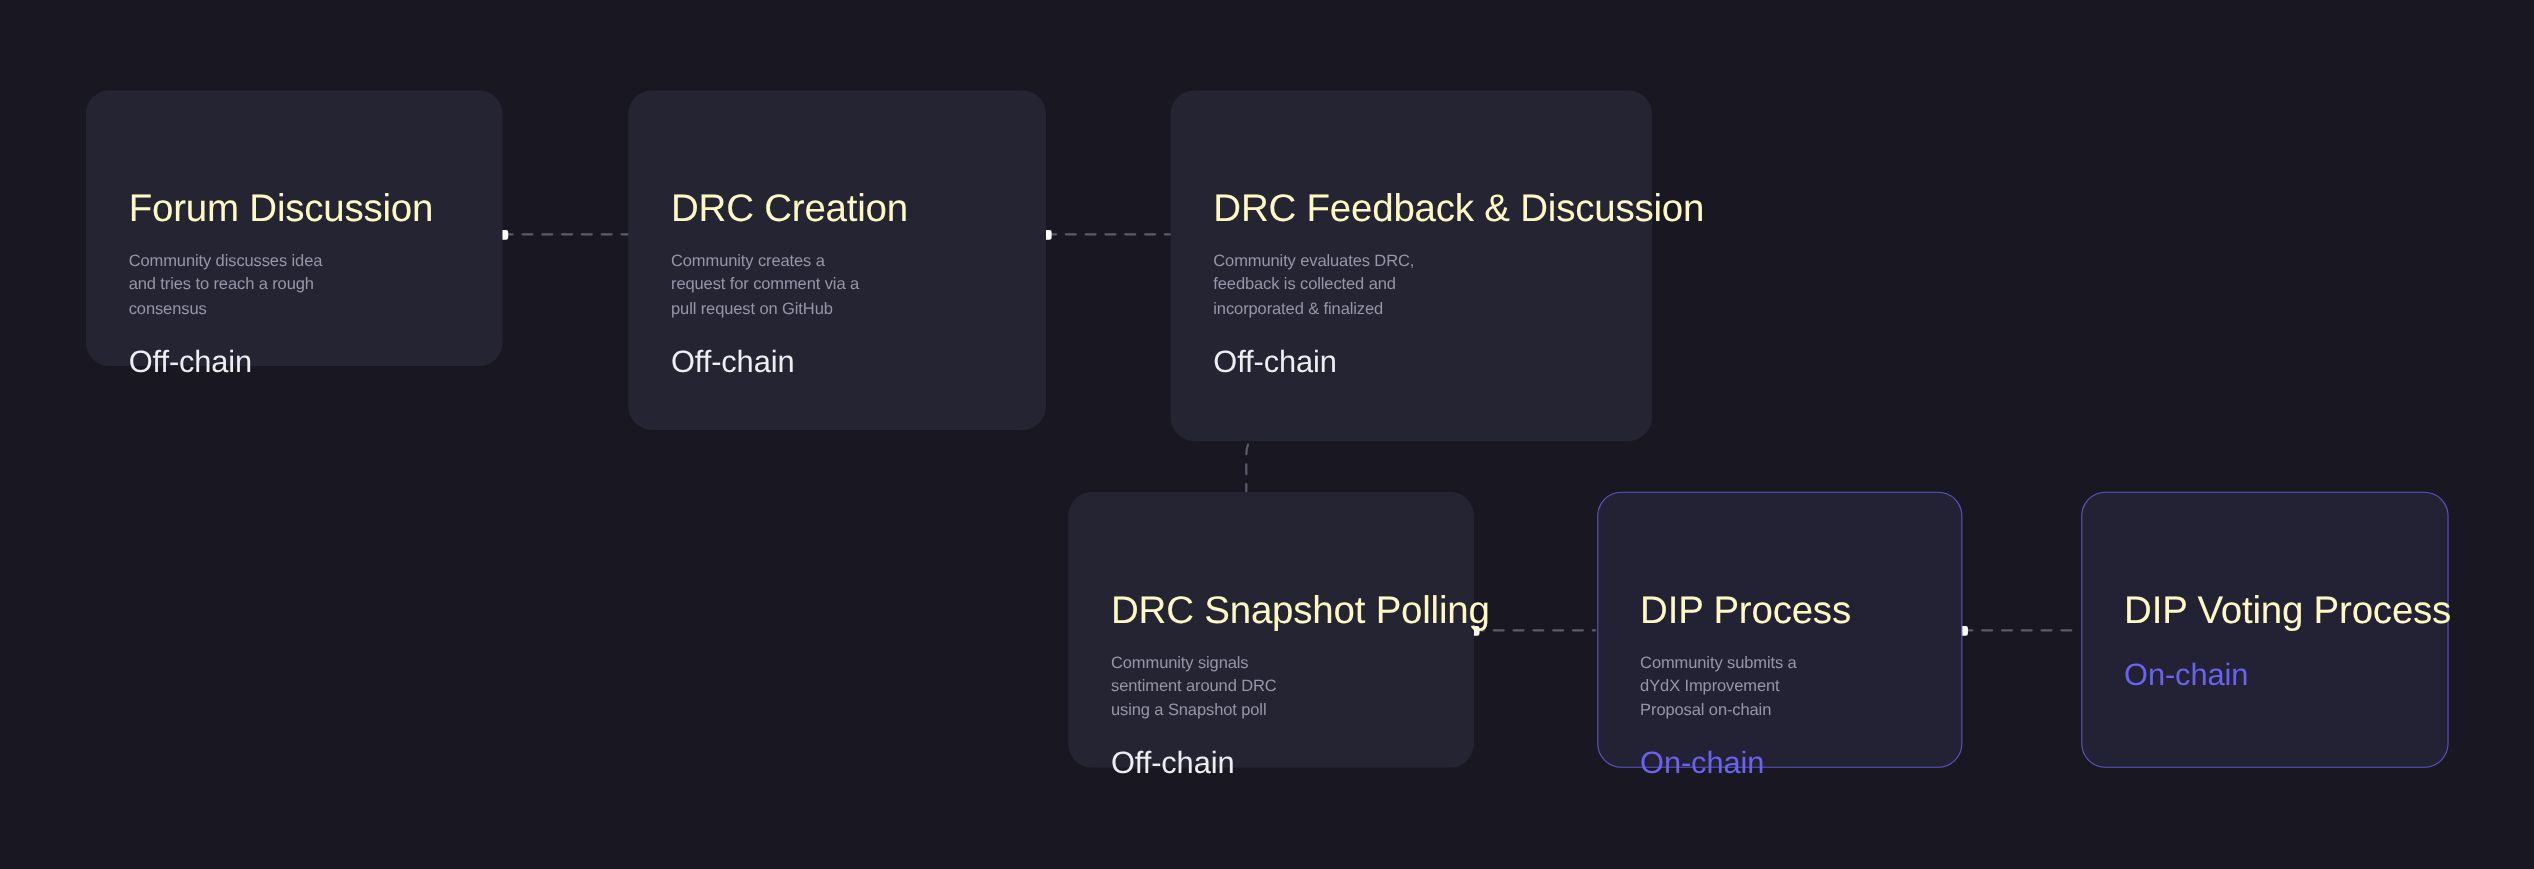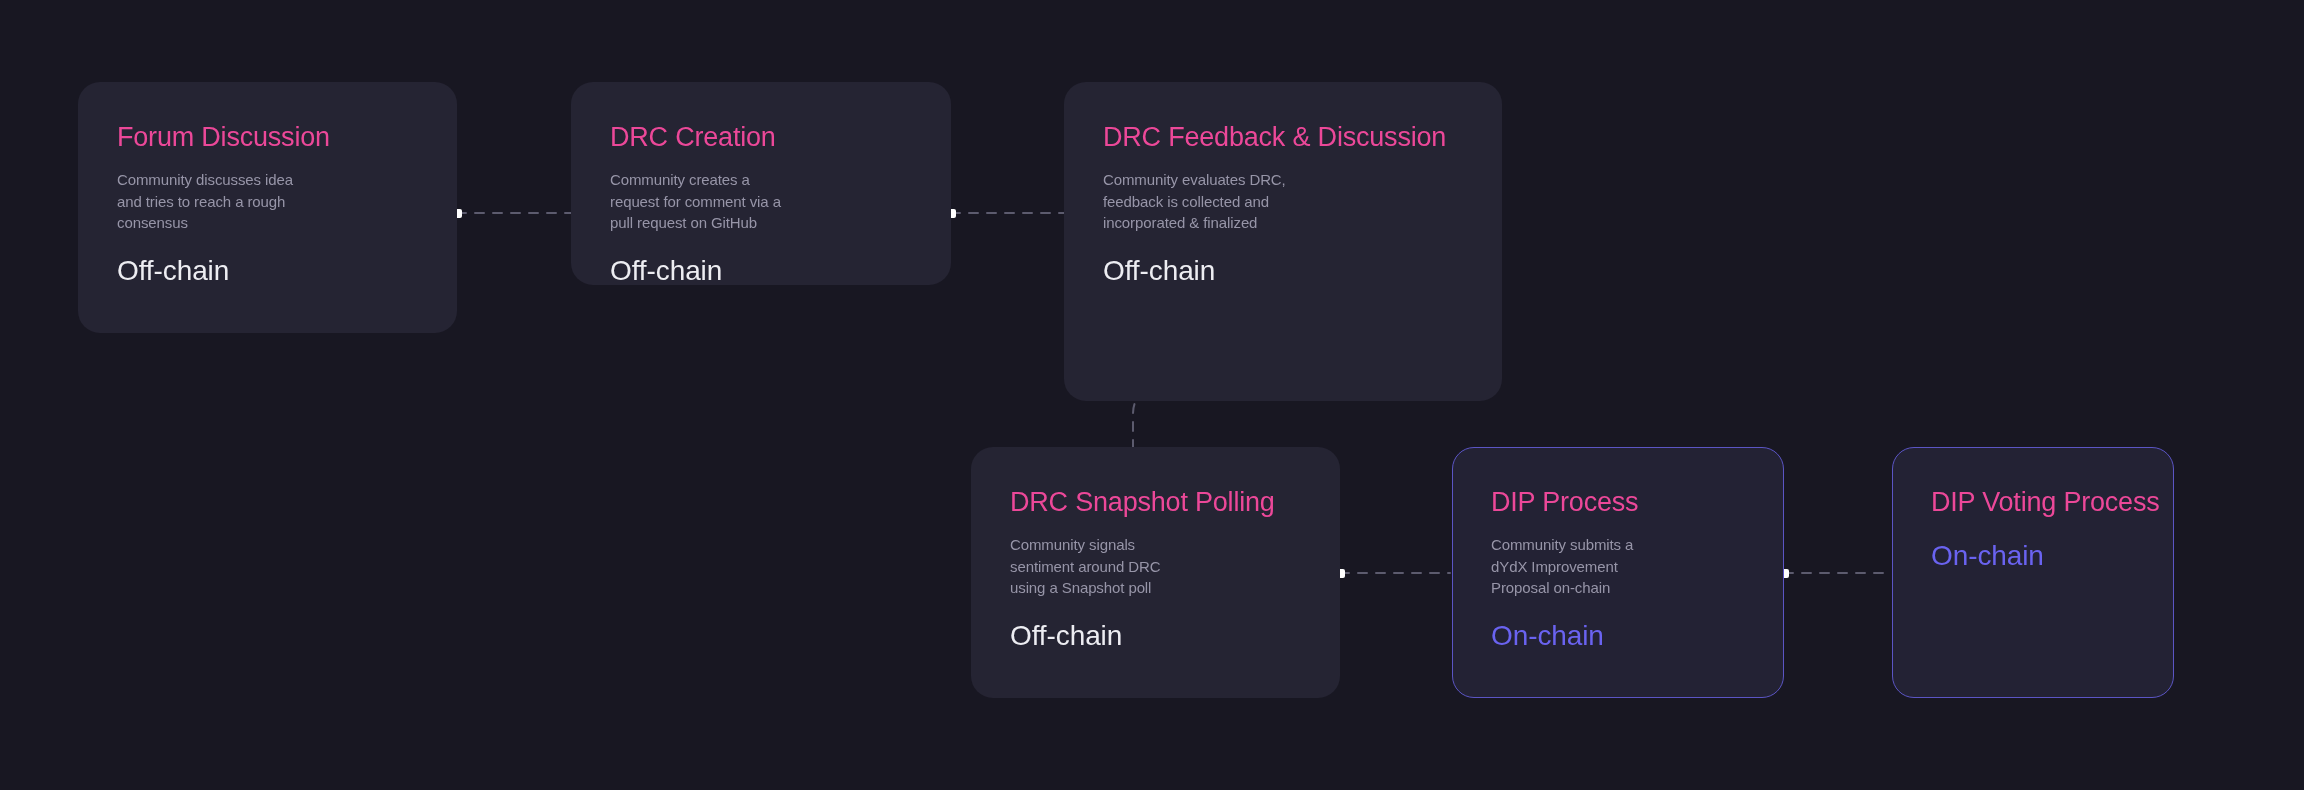--- a/index.html
+++ b/index.html
@@ -23,26 +23,27 @@
     border:1px solid transparent;
     border-radius:22px;
     padding:38px 38px 34px 38px;
   }
   .card.onchain {
     background:#232234;
     border:1px solid #5B55C4;
   }
 
   .card-title {
-    font-size:27px;
+    font-size:35px;
     font-weight:400;
-    color:#ec4899;
+    color:#fef9c3;
     letter-spacing:-0.2px;
     line-height:1.2;
     white-space:nowrap;
+    margin-top:48px;
   }
   .card-desc {
     margin-top:16px;
     font-size:15px;
     font-weight:400;
     color:#9795A8;
     line-height:1.42;
     letter-spacing:-0.1px;
     white-space:pre-line;
   }
@@ -87,21 +88,21 @@
   <div class="node-dot" style="left:1780px; top:569px;"></div>
 
   <div class="card" style="left:78px; top:82px; width:379px; height:251px;">
     <div class="card-title">Forum Discussion</div>
     <div class="card-desc">Community discusses idea
 and tries to reach a rough
 consensus</div>
     <div class="card-chain">Off-chain</div>
   </div>
 
-  <div class="card" style="left:571px; top:82px; width:380px; height:203px;">
+  <div class="card" style="left:571px; top:82px; width:380px; height:309px;">
     <div class="card-title">DRC Creation</div>
     <div class="card-desc">Community creates a
 request for comment via a
 pull request on GitHub</div>
     <div class="card-chain">Off-chain</div>
   </div>
 
   <div class="card" style="left:1064px; top:82px; width:438px; height:319px;">
     <div class="card-title">DRC Feedback &amp; Discussion</div>
     <div class="card-desc">Community evaluates DRC,
@@ -119,18 +120,18 @@
   </div>
 
   <div class="card onchain" style="left:1452px; top:447px; width:332px; height:251px;">
     <div class="card-title">DIP Process</div>
     <div class="card-desc">Community submits a
 dYdX Improvement
 Proposal on-chain</div>
     <div class="card-chain is-onchain">On-chain</div>
   </div>
 
-  <div class="card onchain" style="left:1892px; top:447px; width:282px; height:251px;">
+  <div class="card onchain" style="left:1892px; top:447px; width:334px; height:251px;">
     <div class="card-title">DIP Voting Process</div>
     <div class="card-chain is-onchain">On-chain</div>
   </div>
 
 </div>
 
 </body></html>

